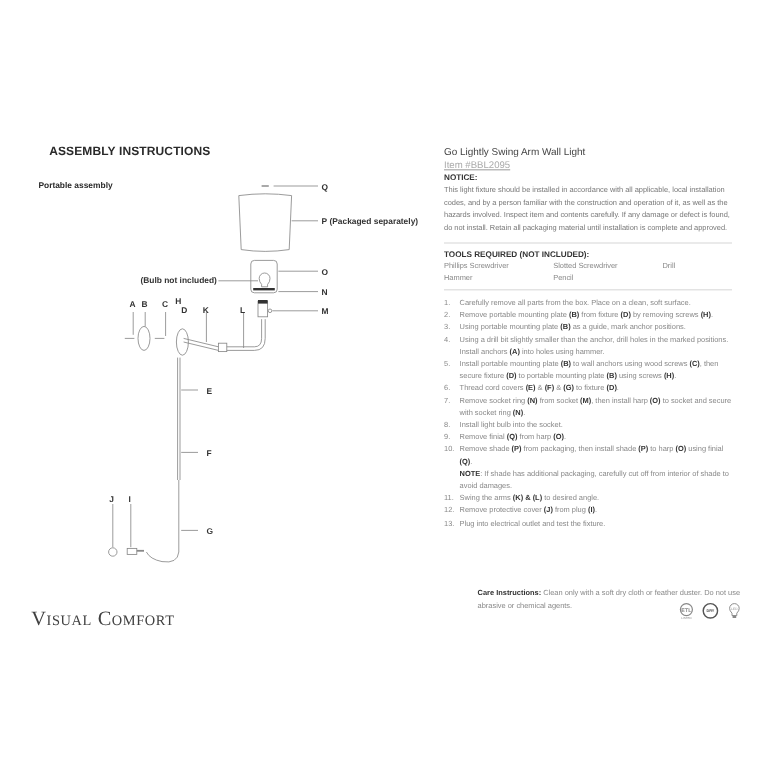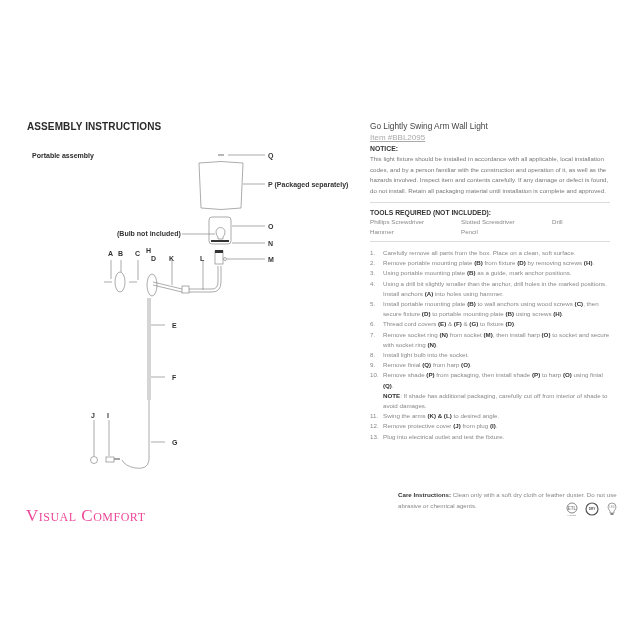--- a/index.html
+++ b/index.html
@@ -2,27 +2,27 @@
 <html><head>
 <meta charset="utf-8">
 <style>
   html, body { margin: 0; padding: 0; }
   body {
     width: 640px; height: 640px; background: #ffffff; position: relative; overflow: hidden;
     font-family: "Liberation Sans", sans-serif; color: #555;
   }
   .abs { position: absolute; }
   .main-title {
-    left: 27px; top: 121px; font-size: 10px; font-weight: bold; color: #2a2a2a; letter-spacing: 0.1px;
+    left: 41px; top: 121px; font-size: 10px; font-weight: bold; color: #2a2a2a; letter-spacing: 0.1px;
   }
   .sub-title { left: 32px; top: 152px; font-size: 7px; font-weight: bold; color: #2a2a2a; }
   .diagram { left: 60px; top: 140px; width: 300px; height: 340px; }
   .diagram svg { width: 100%; height: 100%; }
   .brand {
-    left: 26px; top: 506px; font-family: "Liberation Serif", serif; font-size: 17px; color: #ec4899;
+    left: 26px; top: 506px; font-family: "Liberation Serif", serif; font-size: 17px; color: #404040;
     letter-spacing: 0.5px; font-variant: small-caps;
   }
   .right { left: 370px; top: 121px; width: 240px; }
   .product-title { font-size: 8.3px; color: #444; margin: 0 0 2px 0; }
   .item-no { font-size: 8px; color: #aaa; margin: 0 0 3px 0; text-decoration: underline; }
   .section-head { font-size: 6.8px; font-weight: bold; color: #333; margin: 0 0 2px 0; }
   .notice-text { font-size: 6.2px; line-height: 10.5px; color: #777; }
   .divider { height: 1px; background: #dcdcdc; margin: 6px 0 6px 0; }
   .tools-grid { display: grid; grid-template-columns: 91px 91px 50px; font-size: 6.2px; color: #888; row-gap: 3px; }
   .steps { list-style: none; padding: 0; margin: 0; font-size: 6.2px; line-height: 10.2px; color: #888; }

